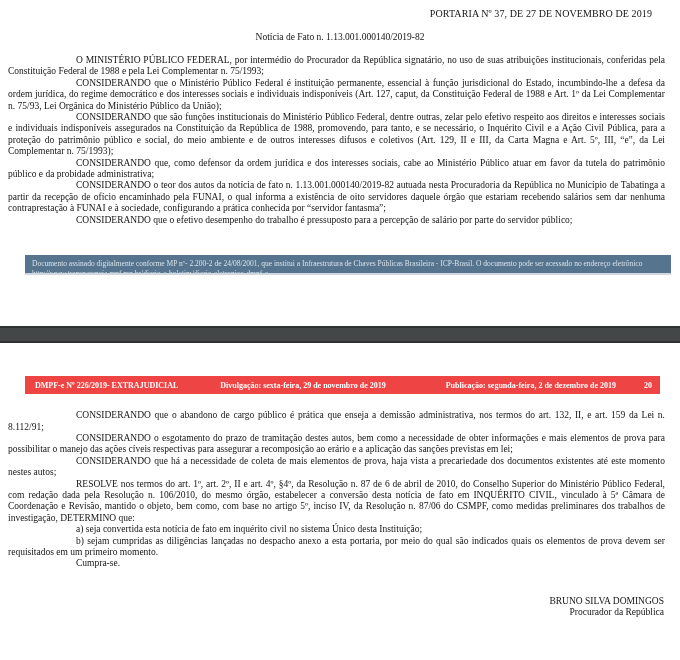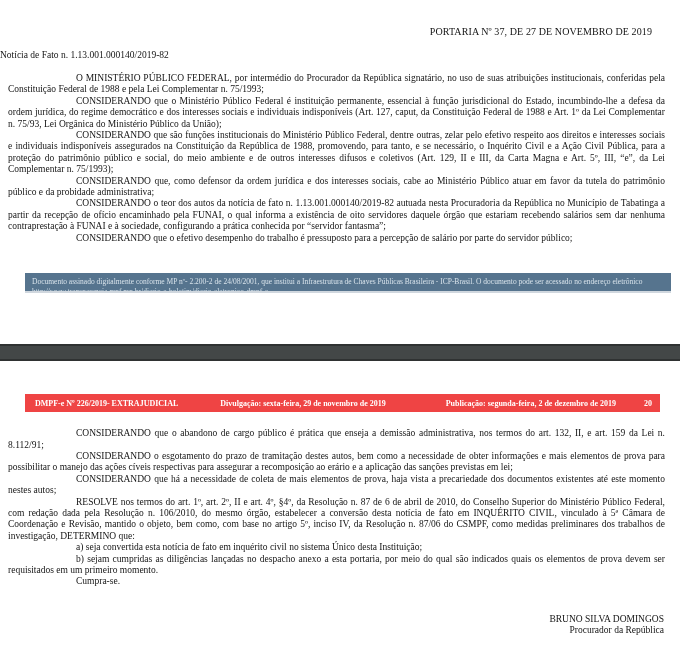--- a/index.html
+++ b/index.html
@@ -6,30 +6,30 @@
   html,body { background:#ffffff; }
   body {
     width:680px; height:660px;
     font-family:"Liberation Serif", serif;
     color:#141414;
     overflow:hidden;
   }
   .page { position:relative; width:680px; height:660px; background:#ffffff; }
 
   .doc-title {
-    margin-top:26px;
+    margin-top:8px;
     padding-right:28px;
     text-align:right;
     font-size:10px;
     letter-spacing:0.1px;
     white-space:nowrap;
   }
   .doc-subject {
     margin-top:13px;
-    text-align:left;
+    text-align:center;
     font-size:9.5px;
   }
 
   .body-text {
     margin:13px 15px 0 8px;
     font-size:9.5px;
     line-height:11.4px;
     text-align:justify;
   }
   .body-text p { margin:0; text-indent:68px; }

